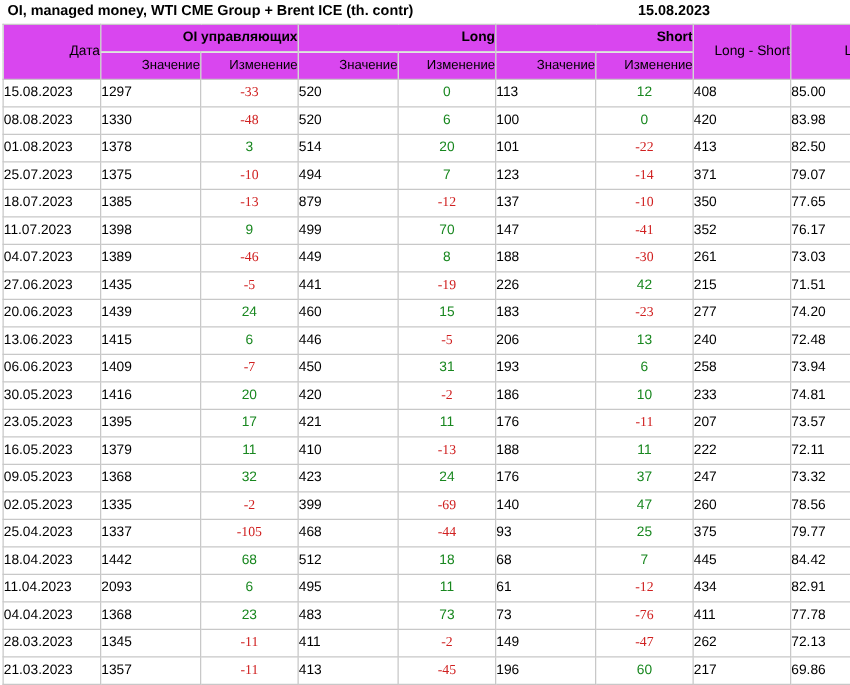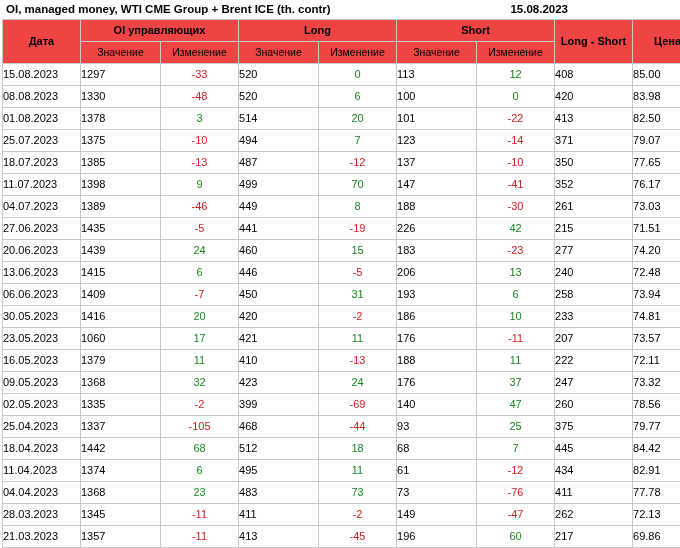--- a/index.html
+++ b/index.html
@@ -46,50 +46,50 @@
     border: 1px solid #c8c8c8;
     font-size: 11px;
     font-weight: normal;
     padding: 0;
     height: 21px;
     line-height: 21px;
     overflow: hidden;
     white-space: nowrap;
   }
   thead th {
-    background: #ef4444;
-    text-align: center;
+    background: #d946ef;
+    text-align: right;
     font-weight: normal;
     color: #000;
   }
   thead th.grp {
     font-weight: bold;
   }
   thead th.sub {
     font-weight: normal;
     font-size: 10.5px;
   }
   thead th.date-head,
   thead th.ls-head,
   thead th.price-head {
-    font-weight: bold;
+    font-weight: normal;
   }
   td.date {
     text-align: left;
     padding-left: 7px;
   }
   td.num {
     text-align: left;
     padding-left: 7px;
   }
   td.chg {
     text-align: center;
   }
   td.pos { color: #18871f; }
-  td.neg { color: #d02020; }
+  td.neg { color: #d02020; font-family: Liberation Serif, serif; }
   
   col.c-date  { width: 78px; }
   col.c-val   { width: 80px; }
   col.c-chg   { width: 78px; }
   col.c-ls    { width: 78px; }
   col.c-price { width: 70px; }
 </style>
 </head>
 <body>
 
@@ -172,21 +172,21 @@
           <td class="chg pos">7</td>
           <td class="num">123</td>
           <td class="chg neg">-14</td>
           <td class="num">371</td>
           <td class="num">79.07</td>
         </tr>
         <tr>
           <td class="date">18.07.2023</td>
           <td class="num">1385</td>
           <td class="chg neg">-13</td>
-          <td class="num">487</td>
+          <td class="num">879</td>
           <td class="chg neg">-12</td>
           <td class="num">137</td>
           <td class="chg neg">-10</td>
           <td class="num">350</td>
           <td class="num">77.65</td>
         </tr>
         <tr>
           <td class="date">11.07.2023</td>
           <td class="num">1398</td>
           <td class="chg pos">9</td>
@@ -258,21 +258,21 @@
           <td class="chg pos">20</td>
           <td class="num">420</td>
           <td class="chg neg">-2</td>
           <td class="num">186</td>
           <td class="chg pos">10</td>
           <td class="num">233</td>
           <td class="num">74.81</td>
         </tr>
         <tr>
           <td class="date">23.05.2023</td>
-          <td class="num">1060</td>
+          <td class="num">1395</td>
           <td class="chg pos">17</td>
           <td class="num">421</td>
           <td class="chg pos">11</td>
           <td class="num">176</td>
           <td class="chg neg">-11</td>
           <td class="num">207</td>
           <td class="num">73.57</td>
         </tr>
         <tr>
           <td class="date">16.05.2023</td>
@@ -324,21 +324,21 @@
           <td class="chg pos">68</td>
           <td class="num">512</td>
           <td class="chg pos">18</td>
           <td class="num">68</td>
           <td class="chg pos">7</td>
           <td class="num">445</td>
           <td class="num">84.42</td>
         </tr>
         <tr>
           <td class="date">11.04.2023</td>
-          <td class="num">1374</td>
+          <td class="num">2093</td>
           <td class="chg pos">6</td>
           <td class="num">495</td>
           <td class="chg pos">11</td>
           <td class="num">61</td>
           <td class="chg neg">-12</td>
           <td class="num">434</td>
           <td class="num">82.91</td>
         </tr>
         <tr>
           <td class="date">04.04.2023</td>

